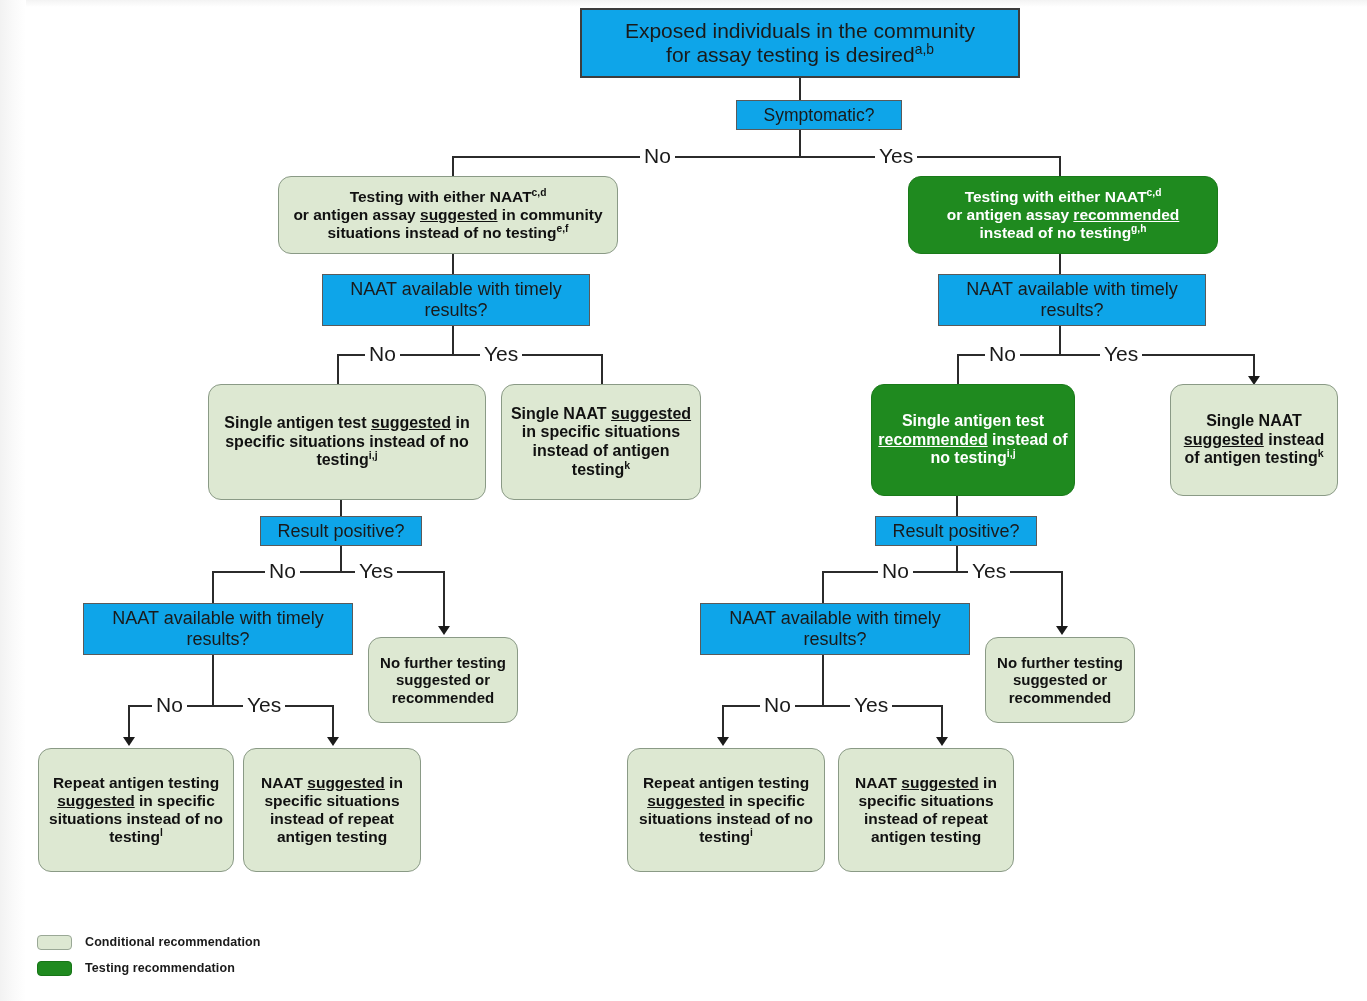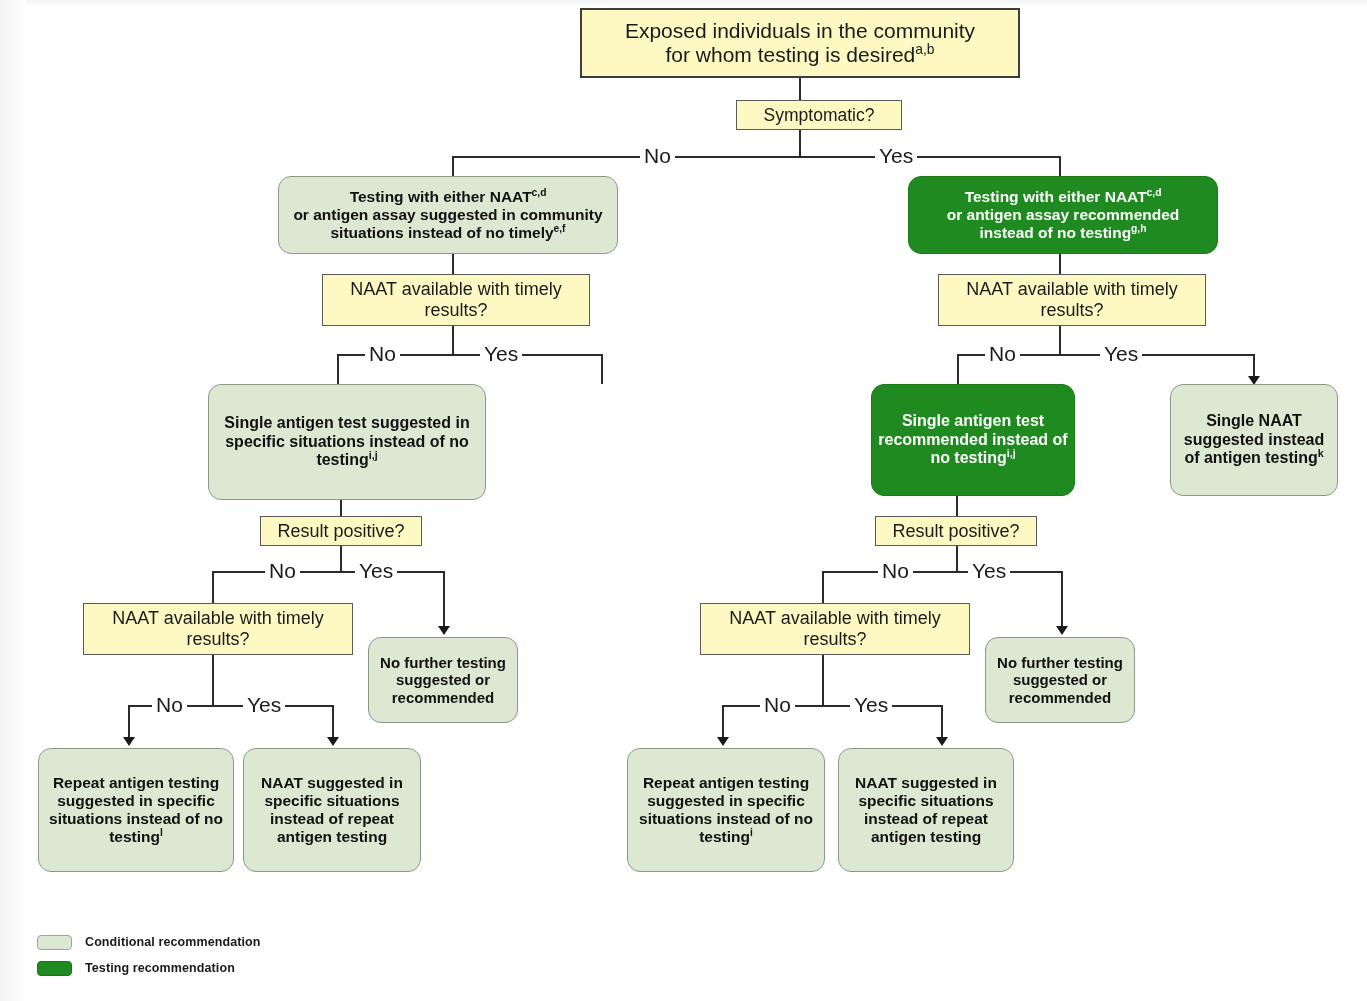--- a/index.html
+++ b/index.html
@@ -40,21 +40,21 @@
     align-items: center;
     justify-content: center;
     text-align: center;
     line-height: 1.16;
     z-index: 3;
   }
   .node .txt { display: block; width: 100%; padding: 0 4px; }
 
   
   .q {
-    background: #fef9c3;
+    background: #0ea5e9;
     border: 1.5px solid #5a5a5a;
     color: #1a1a1a;
     font-weight: 400;
   }
   .q.start {
     border: 2px solid #3d3d3d;
     font-size: 21px;
   }
   .q.small { font-size: 17.5px; }
 
@@ -68,21 +68,21 @@
   }
   
   .strong {
     background: #1f8a1f;
     border: 1.5px solid #1a7a1a;
     border-radius: 13px;
     color: #ffffff;
     font-weight: bold;
   }
 
-  .u { }
+  .u { text-decoration: underline; }
   sup { font-size: 0.66em; vertical-align: super; line-height: 0; }
 
   
   .ln {
     position: absolute;
     background: #2b2b2b;
     z-index: 1;
   }
   .h { height: 1.6px; }
   .v { width: 1.6px; }
@@ -139,42 +139,42 @@
 <body>
 
 <div id="canvas">
 
   <div class="page-edge-left"></div>
   <div class="page-edge-top"></div>
 
   <div class="node q start" style="left:580px; top:8px; width:440px; height:70px;">
     <span class="txt">
       <span>Exposed individuals in the community</span><br>
-      <span>for whom testing is desired</span><sup>a,b</sup>
+      <span>for assay testing is desired</span><sup>a,b</sup>
     </span>
   </div>
 
   <div class="ln v" style="left:799px; top:78px; height:22px;"></div>
 
   <div class="node q small" style="left:736px; top:100px; width:166px; height:30px;">
     <span class="txt">Symptomatic?</span>
   </div>
 
   <div class="ln v" style="left:799px; top:130px; height:26px;"></div>
   <div class="ln h" style="left:452px; top:156px; width:608px;"></div>
   <div class="ln v" style="left:452px; top:156px; height:20px;"></div>
   <div class="ln v" style="left:1059px; top:156px; height:20px;"></div>
   <div class="edgelabel" style="left:640px; top:145px;">No</div>
   <div class="edgelabel" style="left:875px; top:145px;">Yes</div>
 
   <div class="node cond" style="left:278px; top:176px; width:340px; height:78px; font-size:15.5px;">
     <span class="txt">
       <span>Testing with either NAAT</span><sup>c,d</sup><br>
       <span>or antigen assay </span><span class="u">suggested</span><span> in community</span><br>
-      <span>situations instead of no timely</span><sup>e,f</sup>
+      <span>situations instead of no testing</span><sup>e,f</sup>
     </span>
   </div>
 
   <div class="ln v" style="left:452px; top:254px; height:20px;"></div>
 
   <div class="node q small" style="left:322px; top:274px; width:268px; height:52px; font-size:18px;">
     <span class="txt">NAAT available with timely results?</span>
   </div>
 
   <div class="ln v" style="left:452px; top:326px; height:28px;"></div>
@@ -183,20 +183,25 @@
   <div class="ln v" style="left:601px; top:354px; height:30px;"></div>
   <div class="edgelabel" style="left:365px; top:343px;">No</div>
   <div class="edgelabel" style="left:480px; top:343px;">Yes</div>
 
   <div class="node cond" style="left:208px; top:384px; width:278px; height:116px; font-size:16px;">
     <span class="txt">
       <span>Single antigen test  </span><span class="u">suggested</span><span> in specific situations instead of no testing</span><sup>i,j</sup>
     </span>
   </div>
 
+  <div class="node cond" style="left:501px; top:384px; width:200px; height:116px; font-size:16px;">
+    <span class="txt">
+      <span>Single NAAT </span><span class="u">suggested</span><span> in specific situations instead of antigen testing</span><sup>k</sup>
+    </span>
+  </div>
 
   <div class="ln v" style="left:340px; top:500px; height:16px;"></div>
 
   <div class="node q small" style="left:260px; top:516px; width:162px; height:30px; font-size:18px;">
     <span class="txt">Result positive?</span>
   </div>
 
   <div class="ln v" style="left:340px; top:546px; height:25px;"></div>
   <div class="ln h" style="left:212px; top:571px; width:232px;"></div>
   <div class="ln v" style="left:212px; top:571px; height:32px;"></div>

